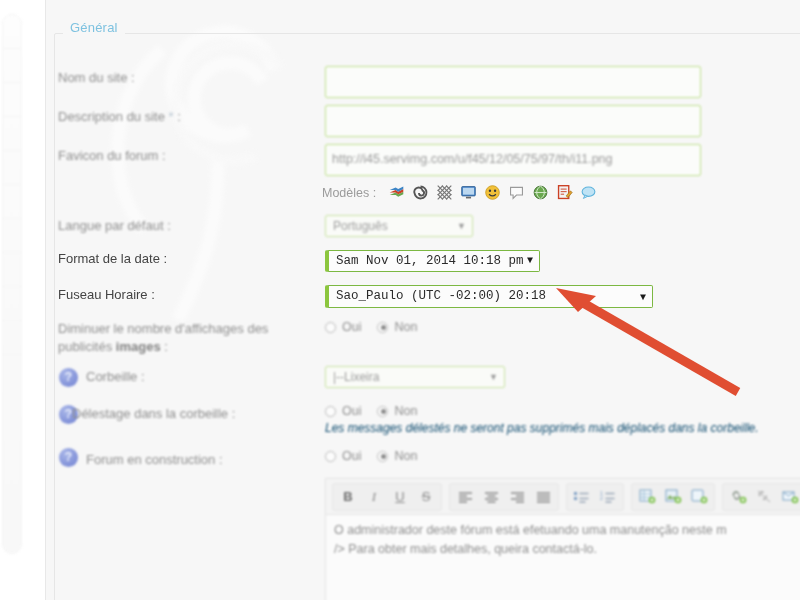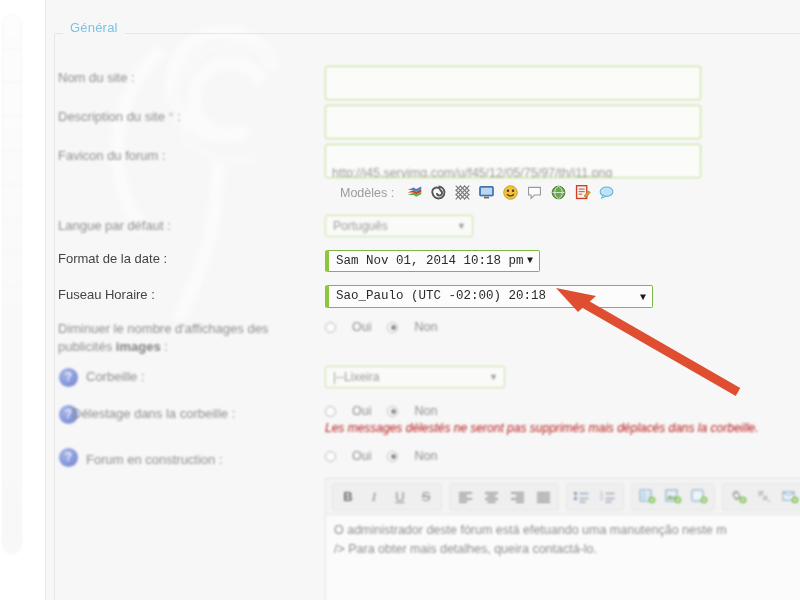--- a/index.html
+++ b/index.html
@@ -86,21 +86,21 @@
 
   
   .txt {
     position: absolute;
     height: 32px;
     background: #fbfcfa;
     border: 1px solid #bfe08e;
     border-radius: 2px;
     font-size: 12.5px;
     color: #9a9a9a;
-    padding: 16px 6px;
+    padding: 2px 6px;
     line-height: 24px;
     filter: blur(.8px);
     white-space: nowrap;
     overflow: hidden;
   }
 
   .sel {
     position: absolute;
     height: 22px;
     background: #fafbf8;
@@ -127,35 +127,35 @@
     font-size: 12.5px;
     border: 1px solid #7cb842;
     border-left: 4px solid #8cc63e;
     font-family: Liberation Mono, monospace;
   }
   .sel.sharp .caret { color: #1a1a1a; font-size: 10px; }
 
   
   .radio-group { position: absolute; display: flex; align-items: center; gap: 6px;
                  filter: blur(.85px); }
-  .radio-opt { display: flex; align-items: center; gap: 16px; margin-right: 10px; }
+  .radio-opt { display: flex; align-items: center; gap: 6px; margin-right: 10px; }
   .radio {
     width: 11px; height: 11px; border-radius: 50%;
     border: 1px solid #b6b6b6; background: #fcfcfc;
     position: relative;
   }
   .radio.on::after {
     content: ""; position: absolute; left: 2.5px; top: 2.5px;
     width: 5px; height: 5px; border-radius: 50%; background: #8c8c8c;
   }
   .radio-lbl { font-size: 12.5px; color: #8f8f8f; }
 
   .hint {
     position: absolute;
-    font-size: 12px; font-style: italic; color: #b91c1c;
+    font-size: 12px; font-style: italic; color: #0c4a6e;
     filter: blur(.85px); white-space: nowrap;
   }
 
   
   #modeles-row { position: absolute; display: flex; align-items: center; gap: 7px;
                  filter: blur(.75px); }
   #modeles-label { font-size: 12.5px; color: #9b9b9b; margin-right: 5px; }
   .mico { width: 17px; height: 17px; display: block; }
 
   
@@ -246,21 +246,21 @@
     <div class="lbl" style="left:12px; top:109px;">
       <span>Description du site</span>
       <span class="star">*</span>
       <span>:</span>
     </div>
     <div class="txt" style="left:279px; top:105px; width:376px;"></div>
 
     <div class="lbl" style="left:12px; top:148px;">Favicon du forum :</div>
     <div class="txt" style="left:279px; top:144px; width:376px;">http://i45.servimg.com/u/f45/12/05/75/97/th/i11.png</div>
 
-    <div id="modeles-row" style="left:294px; top:184px;">
+    <div id="modeles-row" style="left:276px; top:184px;">
       <span id="modeles-label">Modèles :</span>
 
       <svg class="mico" viewBox="0 0 20 20">
         <path d="M2 13 l7 -3 l3 2 l6 -3 v3 l-6 3 l-3 -2 z" fill="#6aa84f"></path>
         <path d="M2 10 l7 -3 l3 2 l6 -3 v3 l-6 3 l-3 -2 z" fill="#cc4125"></path>
         <path d="M2 7 l7 -3 l3 2 l6 -3 v3 l-6 3 l-3 -2 z" fill="#3d85c6"></path>
       </svg>
 
       <svg class="mico" viewBox="0 0 20 20">
         <path d="M10 3 a7 7 0 1 1 -6.9 8.2 a5 5 0 1 1 9.4 -3.3 a3 3 0 1 1 -4.3 2.6" fill="none" stroke="#555" stroke-width="2.2"></path>

